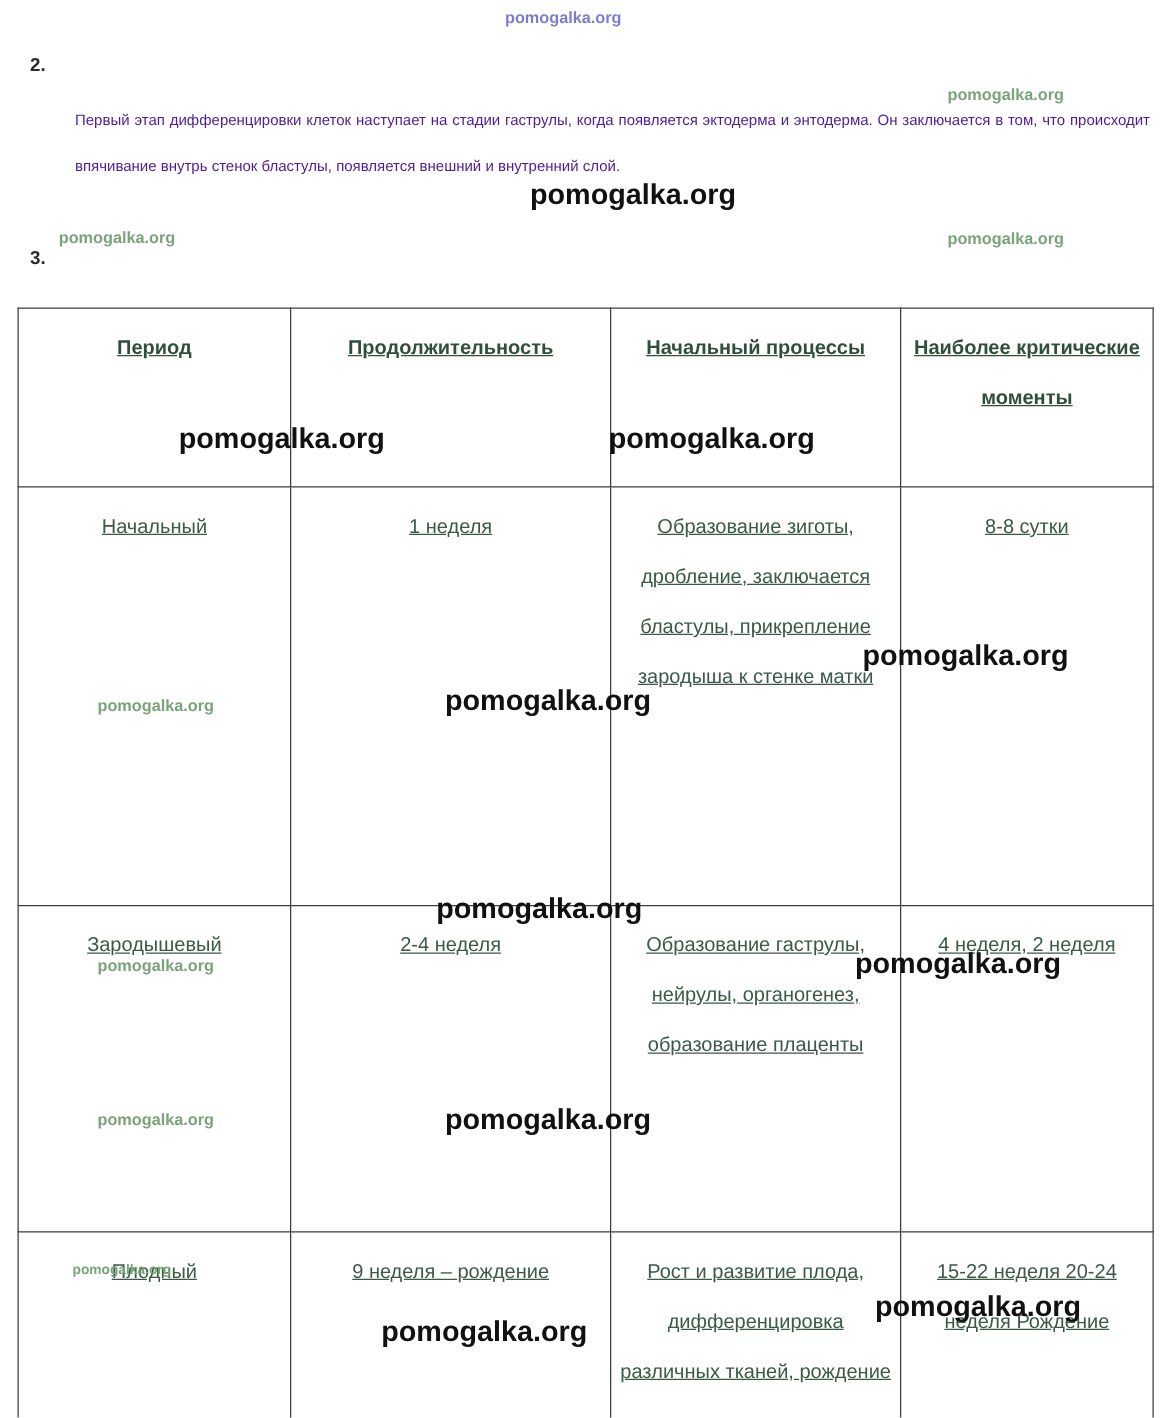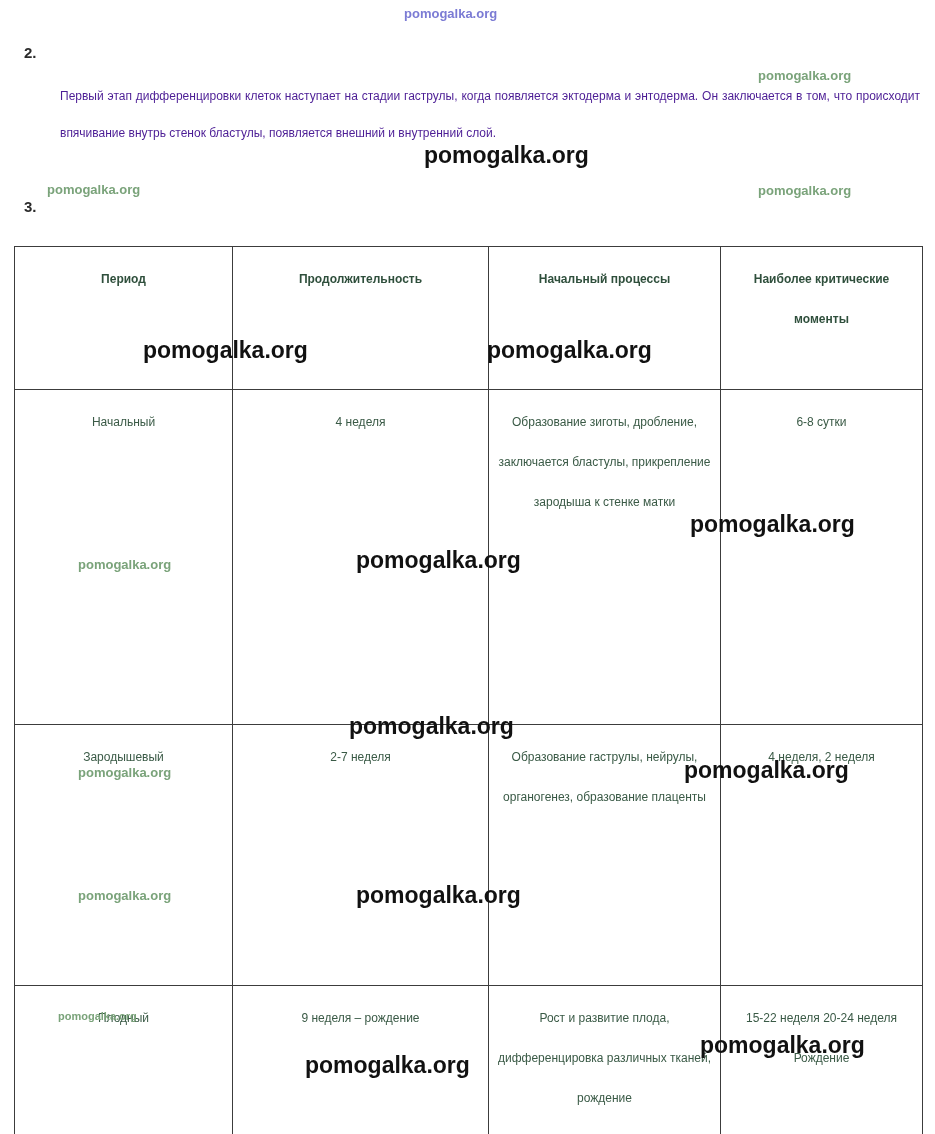--- a/index.html
+++ b/index.html
@@ -80,24 +80,25 @@
   table.data {
     border-collapse: collapse;
     width: 908px;
     table-layout: fixed;
   }
   table.data th, table.data td {
     border: 1px solid #3c3c3c;
     vertical-align: top;
     padding: 12px 6px 10px 6px;
     color: #3a5a46;
-    font-size: 12px;
+    font-size: 16px;
     line-height: 40px;
     text-align: center;
     font-weight: normal;
+    text-decoration: underline;
   }
   table.data th {
     font-weight: bold;
     color: #2f4f3c;
     line-height: 40px;
   }
   col.c1 { width: 218px; }
   col.c2 { width: 256px; }
   col.c3 { width: 232px; }
   col.c4 { width: 202px; }
@@ -131,27 +132,27 @@
         <tr class="head">
           <th>Период</th>
           <th>Продолжительность</th>
           <th>Начальный процессы</th>
           <th>Наиболее критические моменты</th>
         </tr>
       </thead>
       <tbody>
         <tr class="r1">
           <td>Начальный</td>
-          <td>4 неделя</td>
+          <td>1 неделя</td>
           <td>Образование зиготы, дробление, заключается бластулы, прикрепление зародыша к стенке матки</td>
-          <td>6-8 сутки</td>
+          <td>8-8 сутки</td>
         </tr>
         <tr class="r2">
           <td>Зародышевый</td>
-          <td>2-7 неделя</td>
+          <td>2-4 неделя</td>
           <td>Образование гаструлы, нейрулы, органогенез, образование плаценты</td>
           <td>4 неделя, 2 неделя</td>
         </tr>
         <tr class="r3">
           <td>Плодный</td>
           <td>9 неделя – рождение</td>
           <td>Рост и развитие плода, дифференцировка различных тканей, рождение</td>
           <td>15-22 неделя 20-24 неделя Рождение</td>
         </tr>
       </tbody>

